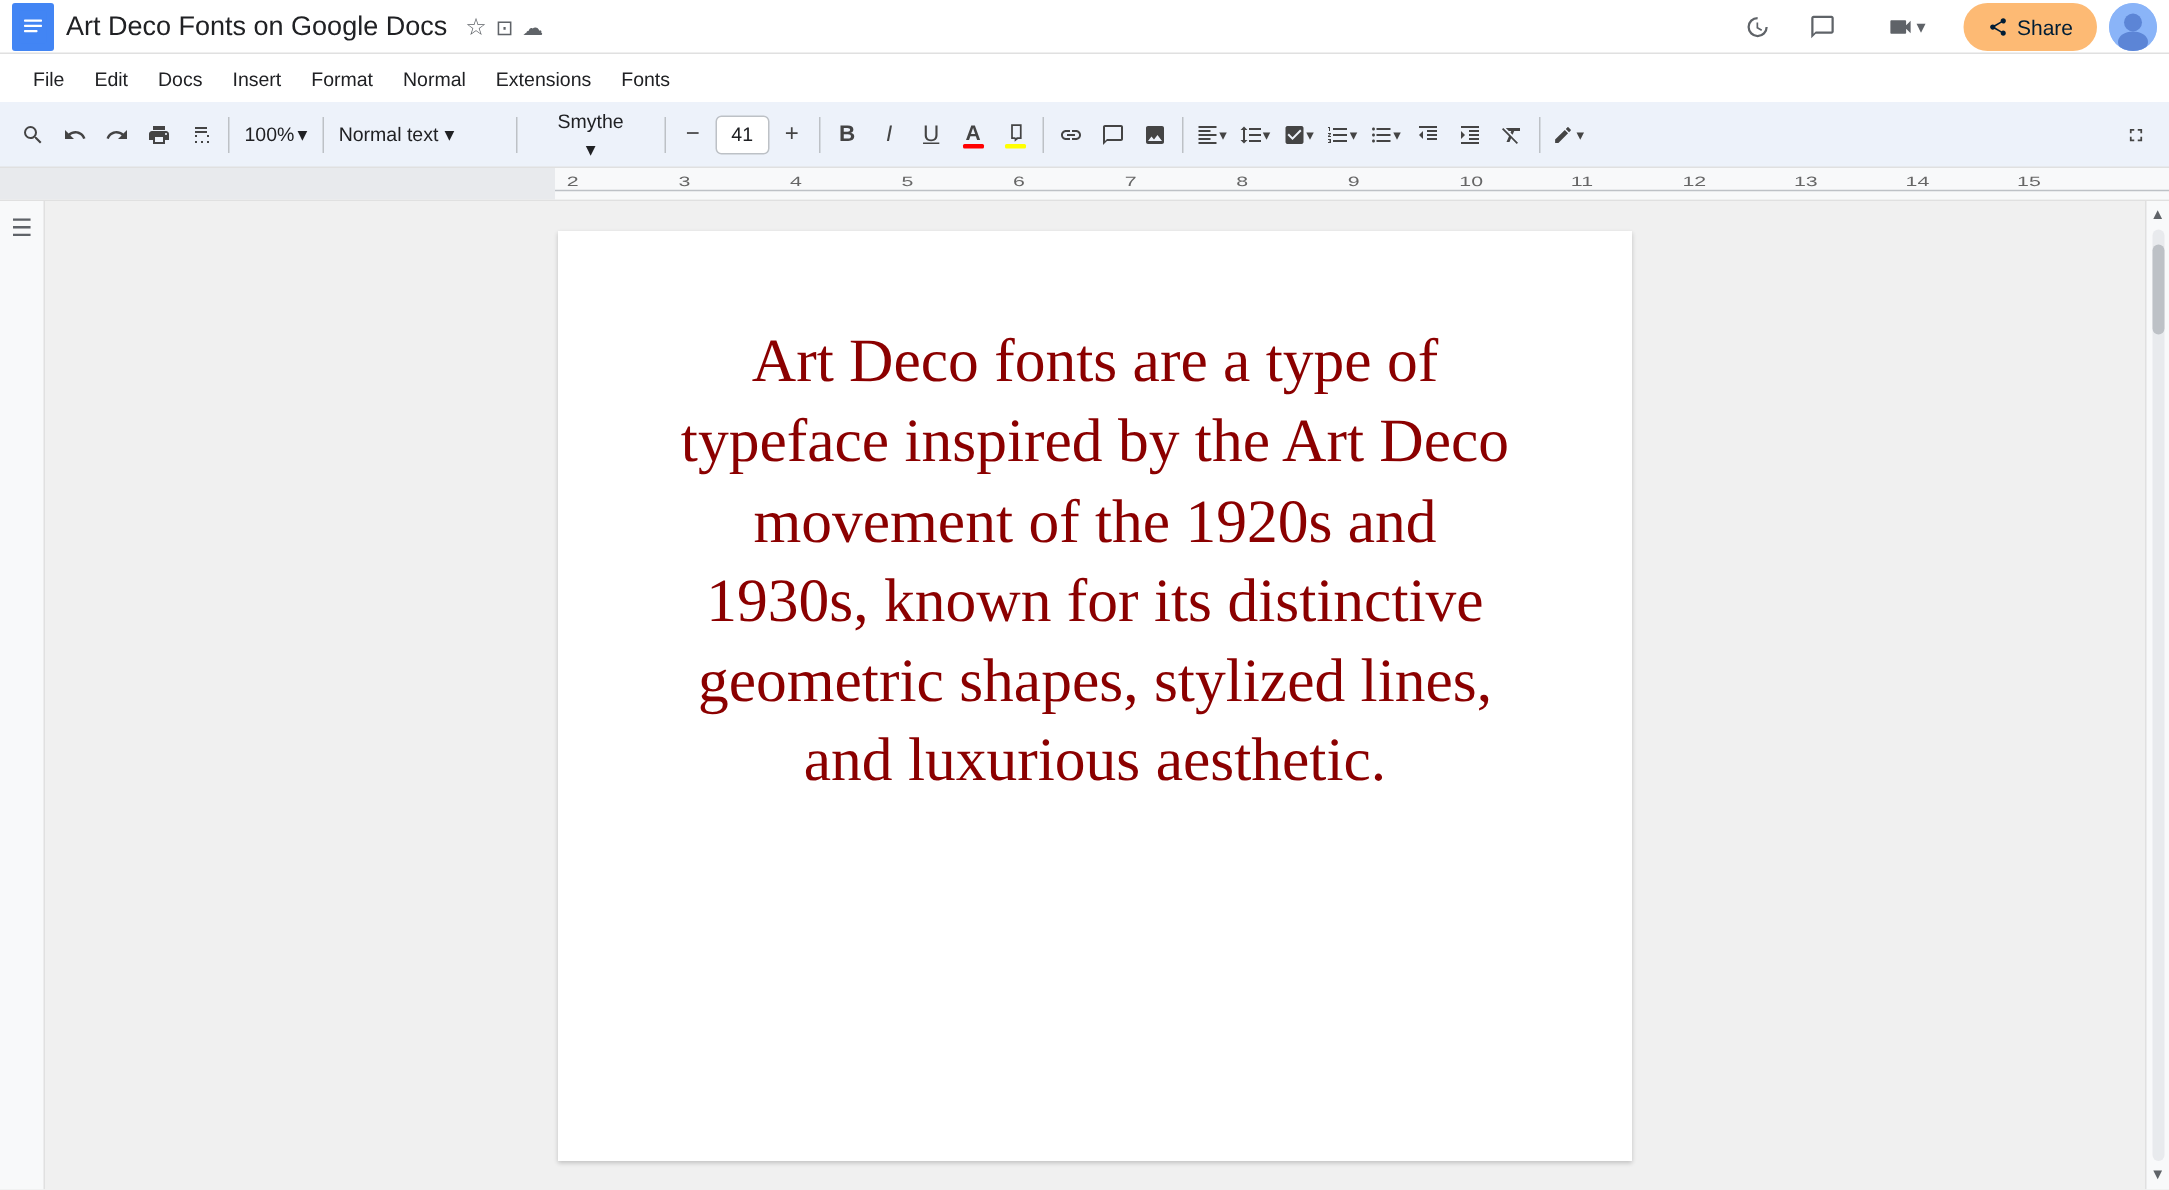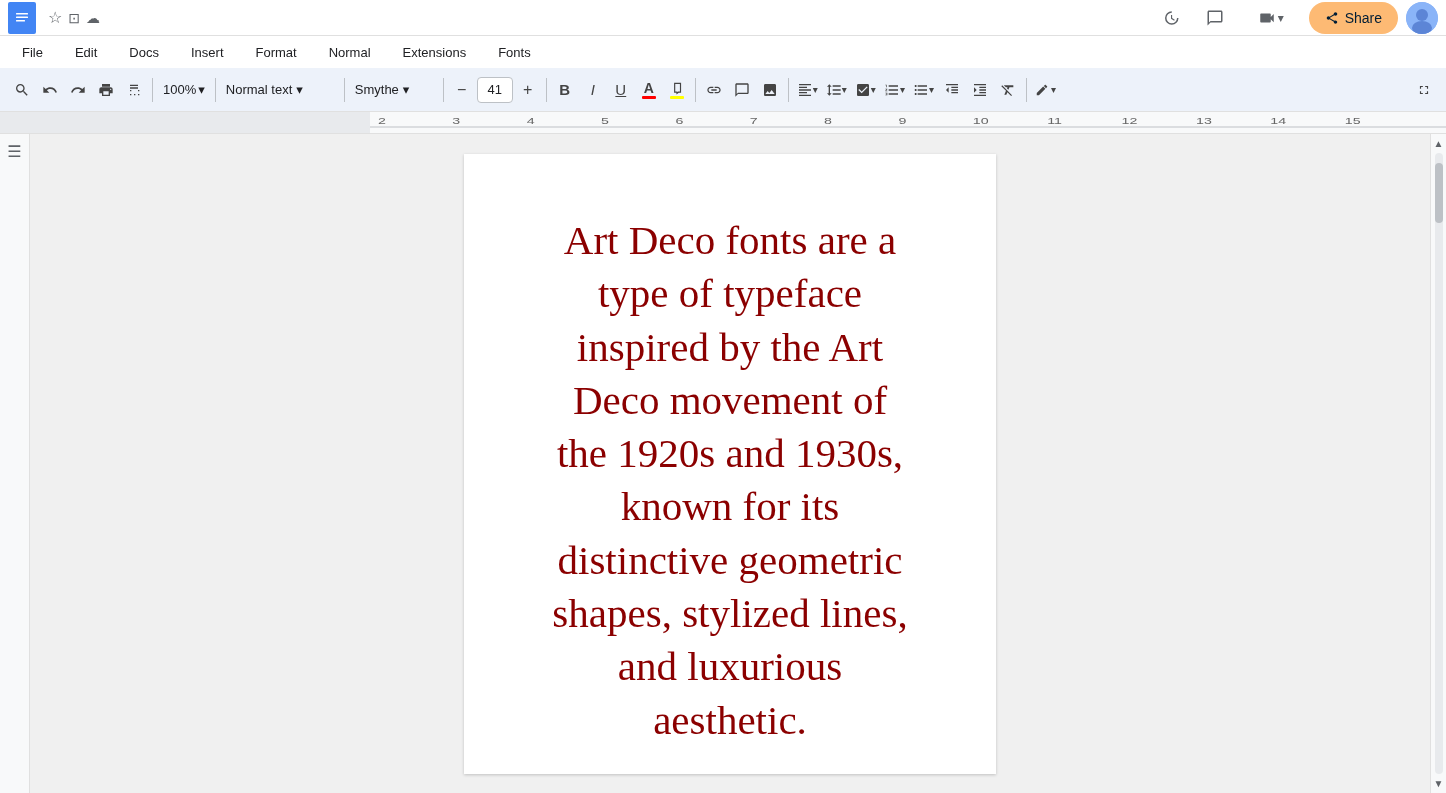--- a/index.html
+++ b/index.html
@@ -85,21 +85,21 @@
       justify-content: center;
     }
 
     
     .menu-bar {
       background: #fff;
       height: 32px;
       display: flex;
       align-items: center;
       padding: 0 12px;
-      gap: 12px;
+      gap: 0;
       flex-shrink: 0;
     }
     .menu-item {
       padding: 4px 10px;
       font-size: 13px;
       color: #202124;
       cursor: pointer;
       border-radius: 4px;
     }
 
@@ -166,20 +166,21 @@
       align-items: center;
       gap: 4px;
       padding: 2px 6px;
       border-radius: 4px;
       cursor: pointer;
       font-size: 13px;
       color: #202124;
       background: transparent;
       border: none;
       min-width: 90px;
+      flex-direction: column;
     }
     .font-size-ctrl {
       display: flex;
       align-items: center;
       gap: 1px;
     }
     .font-size-input {
       width: 36px;
       height: 26px;
       text-align: center;
@@ -246,21 +247,21 @@
     
     .doc-area {
       flex: 1;
       background: #f0f0f0;
       overflow-y: auto;
       display: flex;
       justify-content: center;
       padding: 20px 0;
     }
     .page {
-      width: 532px;
+      width: 716px;
       min-height: 620px;
       background: #fff;
       box-shadow: 0 1px 3px rgba(0,0,0,0.2);
       padding: 60px 80px;
       position: relative;
     }
     .doc-text {
       font-family: 'Palatino Linotype', 'Book Antiqua', Palatino, serif;
       font-size: 41px;
       color: #8b0000;
@@ -327,20 +328,21 @@
 
 <div class="title-bar">
   <div class="doc-icon">
     <svg viewBox="0 0 18 22" fill="none" xmlns="http://www.w3.org/2000/svg">
       <rect width="18" height="22" rx="1" fill="#4285f4"></rect>
       <rect x="3" y="6" width="12" height="1.5" rx="0.5" fill="white"></rect>
       <rect x="3" y="9.5" width="12" height="1.5" rx="0.5" fill="white"></rect>
       <rect x="3" y="13" width="9" height="1.5" rx="0.5" fill="white"></rect>
     </svg>
   </div>
+  <span class="title-text">Art Deco Fonts on Google Docs</span>
   <div class="title-icons">
     <span style="color:#5f6368;font-size:16px;cursor:pointer;">☆</span>
     <span style="color:#5f6368;font-size:14px;cursor:pointer;">⊡</span>
     <span style="color:#5f6368;font-size:14px;cursor:pointer;">☁</span>
   </div>
   <div class="title-spacer"></div>
   <div class="top-right-icons">
     <div class="icon-btn" title="Version history">
       <svg width="18" height="18" viewBox="0 0 24 24" fill="#5f6368">
           <path d="M13 3a9 9 0 1 0 9 9h-2a7 7 0 1 1-7-7V3zm-1 5v5l4.25 2.52.77-1.28-3.52-2.09V8H12z"></path>

